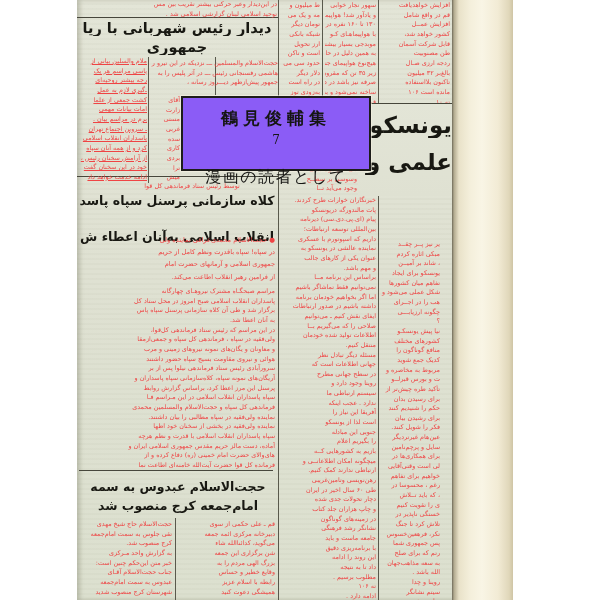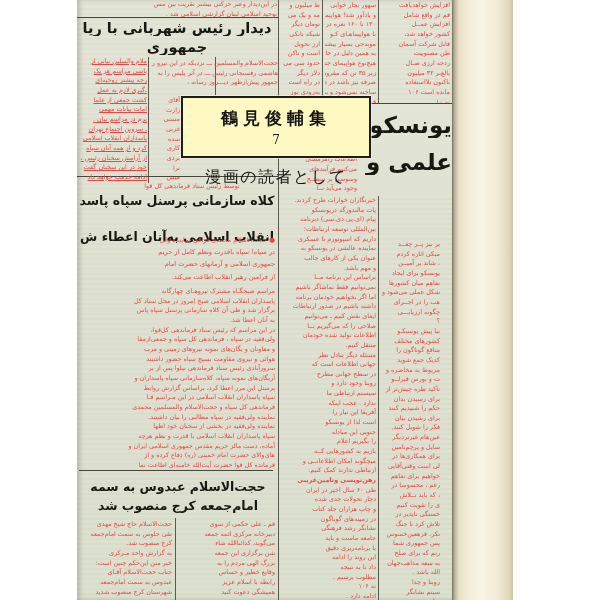--- a/index.html
+++ b/index.html
@@ -19,32 +19,32 @@
   .t  .ln{font-size:6.4px;line-height:9.65px;}
   .t2 .ln{font-size:6.6px;line-height:12.2px;}
   .tc .ln{text-align:center;}
   .hl{position:absolute;direction:rtl;font-weight:bold;color:#181812;white-space:nowrap;overflow:hidden;}
   .hl-lg{font-size:14.5px;}
   .hl-md{font-size:12.5px;}
   .hl-xl{font-size:23px;letter-spacing:.5px;text-align:right;}
   .center{text-align:center;}
   .rule-h{position:absolute;height:1px;background:#46463b;}
   .rule-v{position:absolute;width:1px;background:#59594c;}
-  .label-box{position:absolute;left:104px;top:96px;width:190px;height:62px;z-index:6;
-         background:#fef9c3;border:2px solid #1d1d1a;box-sizing:border-box;text-align:center;
+  .label-box{position:absolute;left:104px;top:96px;width:190px;height:75px;z-index:6;
+         background:#8b5cf6;border:2px solid #1d1d1a;box-sizing:border-box;text-align:center;
          font-family:"DejaVu Serif",serif;color:#151513;box-shadow:0 0 0 1px rgba(246,242,225,.6);}
   .lb-title{font-size:17px;font-weight:bold;letter-spacing:5px;margin-top:9px;}
   .lb-vol{font-size:12px;margin-top:3px;}
   .lb-sub{font-size:16px;margin-top:20px;letter-spacing:1.5px;}
   .unesco-block{position:absolute;left:281px;top:103px;width:94px;height:93px;z-index:3;
          background:linear-gradient(180deg,#e3e5d7,#dfe1d2);}
   .unesco-block .rule{position:absolute;left:0;top:0;width:94px;height:1px;background:#46463b;}
   .u1{position:absolute;right:0;top:9px;width:94px;}
   .u2{position:absolute;right:0;top:46px;width:94px;}
-  .main-col .ln:nth-child(30){font-weight:bold;}
+  .main-col .ln:nth-child(30){font-weight:normal;}
   .side-col .ln:last-child{font-weight:bold;font-size:7.6px;}
 </style>
 </head>
 <body>
 
 <div id="stage">
   <div class="cover">
 
     <div class="paper"></div>
     <div class="edge"></div>

